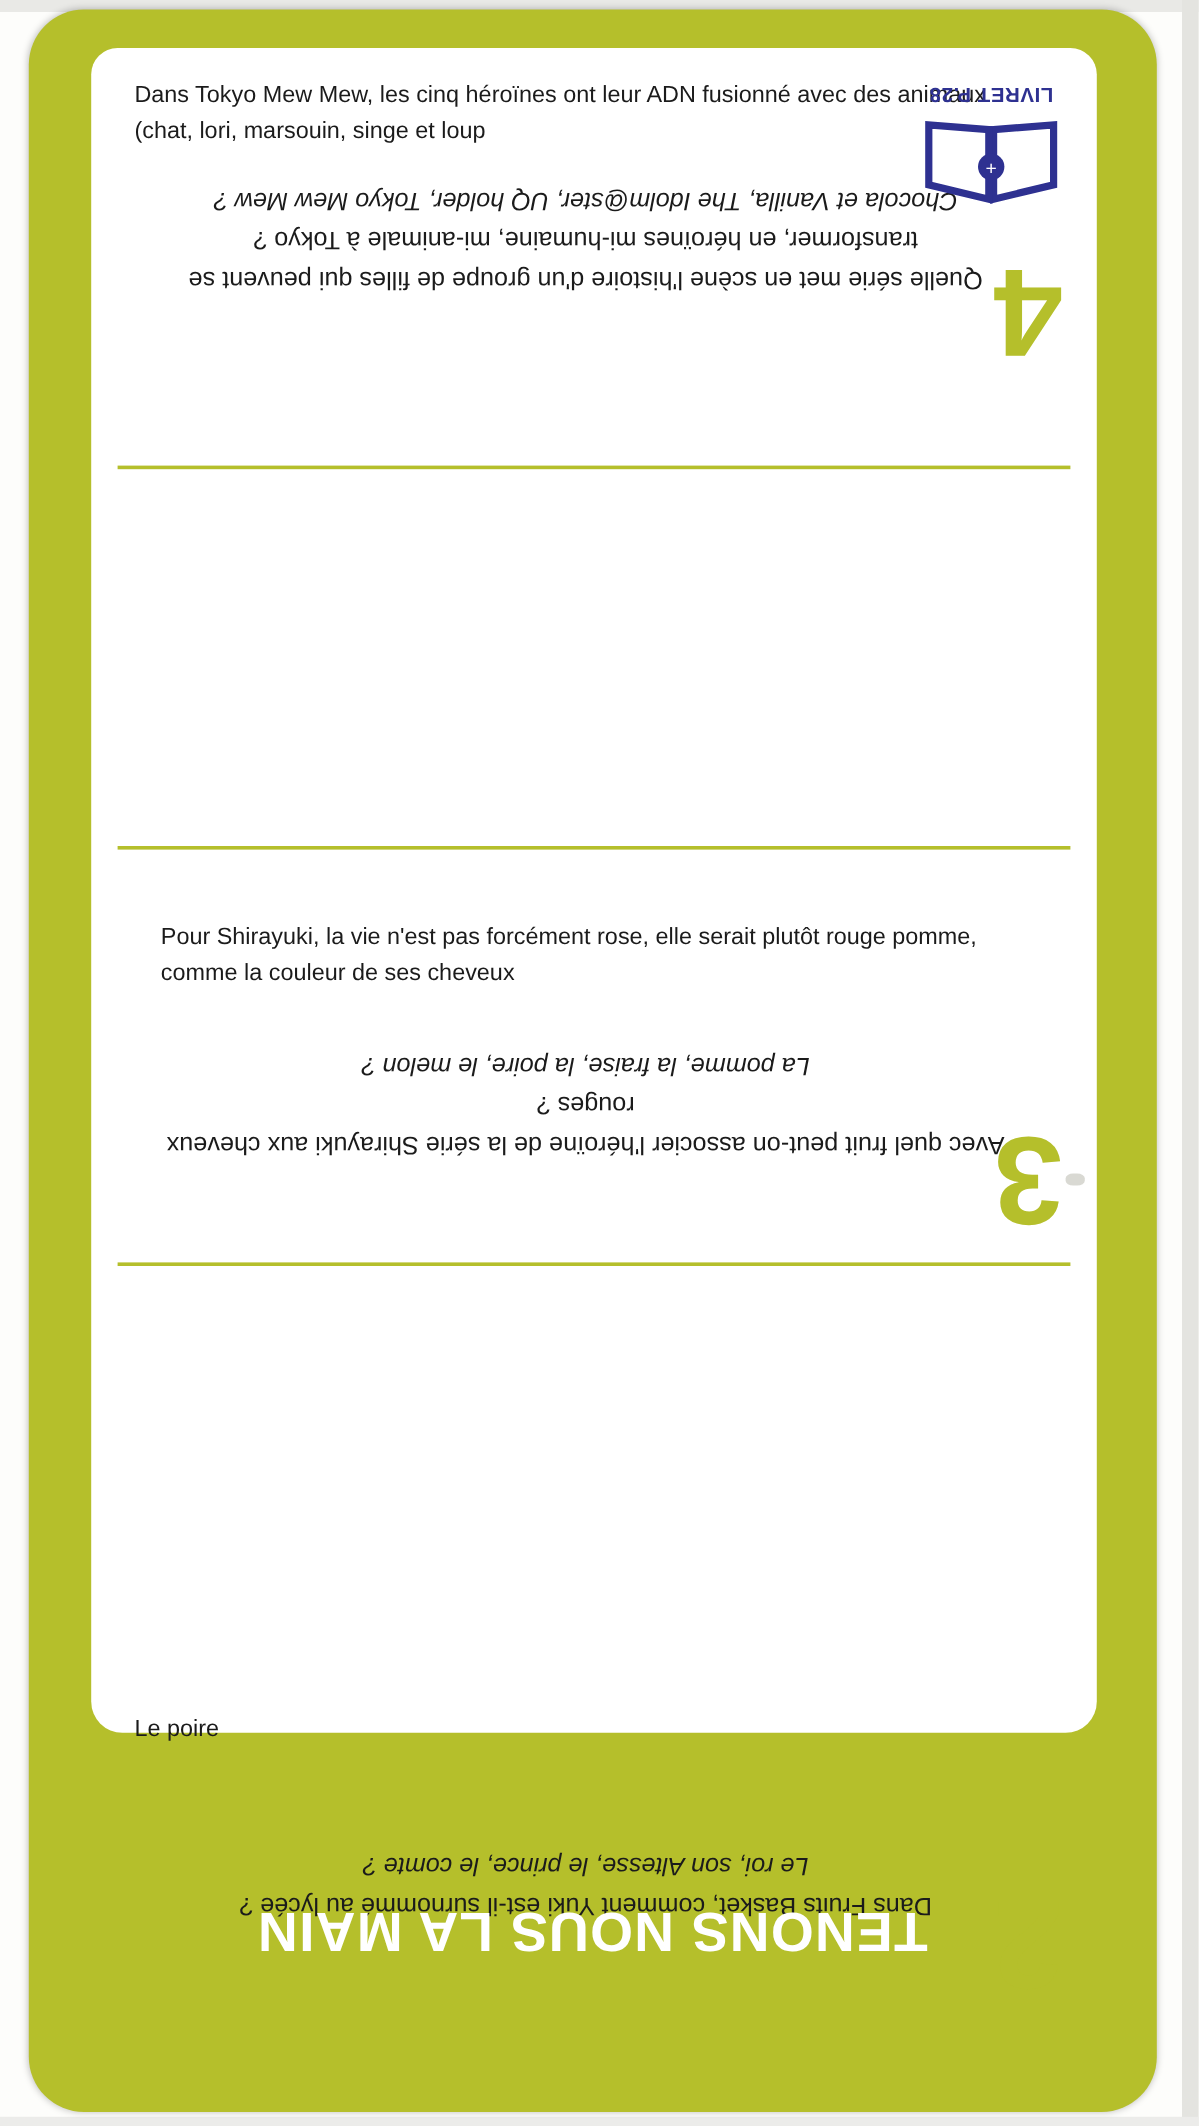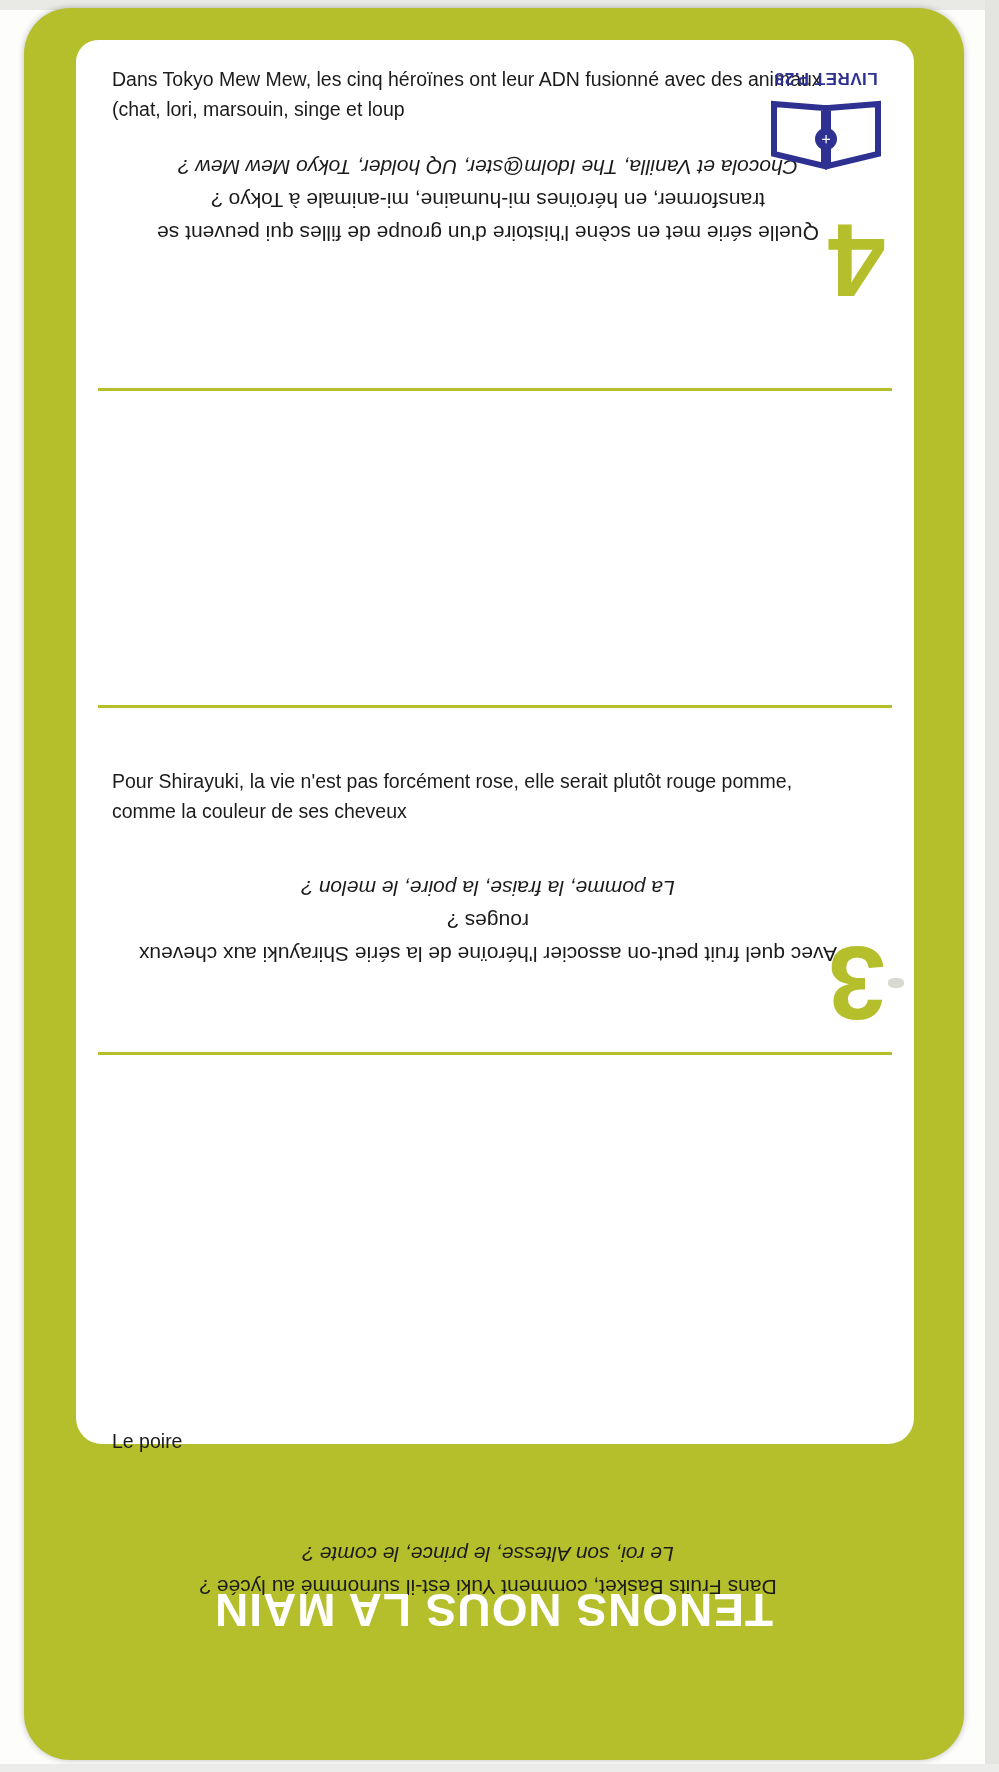--- a/index.html
+++ b/index.html
@@ -212,21 +212,21 @@
         <div class="answer" style="top:24px;">Dans Tokyo Mew Mew, les cinq héroïnes ont leur ADN fusionné avec des animaux (chat, lori, marsouin, singe et loup</div>
         <div class="qrot question" style="left:62px; top:110px;">
           <span class="lead">Quelle série met en scène l'histoire d'un groupe de filles qui peuvent se transformer, en héroïnes mi-humaine, mi-animale à Tokyo ?</span>
           <span class="choices">Chocola et Vanilla, The Idolm@ster, UQ holder, Tokyo Mew Mew ?</span>
         </div>
         <div class="qnum" style="right:28px; top:168px;">4</div>
       </div>
       <div class="qsep" style="top:348px;"></div>
 
       <div class="qblock" style="top:351px; height:314px;">
-        <div class="answer" style="top:375px;">Pour Shirayuki, la vie n'est pas forcément rose, elle serait plutôt rouge pomme, comme la couleur de ses cheveux</div>
+        <div class="answer" style="top:375px;margin-left:22px;">Pour Shirayuki, la vie n'est pas forcément rose, elle serait plutôt rouge pomme, comme la couleur de ses cheveux</div>
         <div class="qrot question" style="left:62px; top:480px; width:700px;">
           <span class="lead">Avec quel fruit peut-on associer l'héroïne de la série Shirayuki aux cheveux rouges ?</span>
           <span class="choices">La pomme, la fraise, la poire, le melon ?</span>
         </div>
         <div class="qnum" style="right:28px; top:540px;">3</div>
       </div>
       <div class="qsep" style="top:665px;"></div>
 
       <div class="qblock" style="top:668px; height:330px;">
         <div class="answer" style="top:718px;">Le poire</div>

